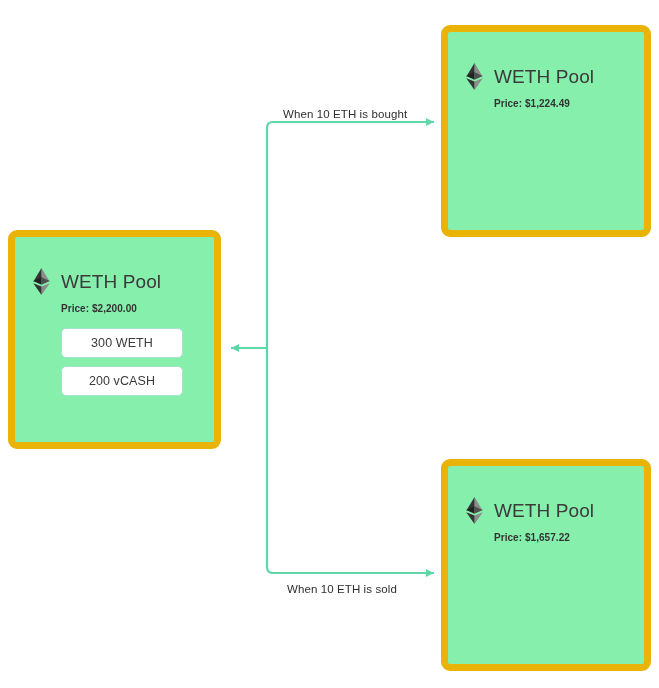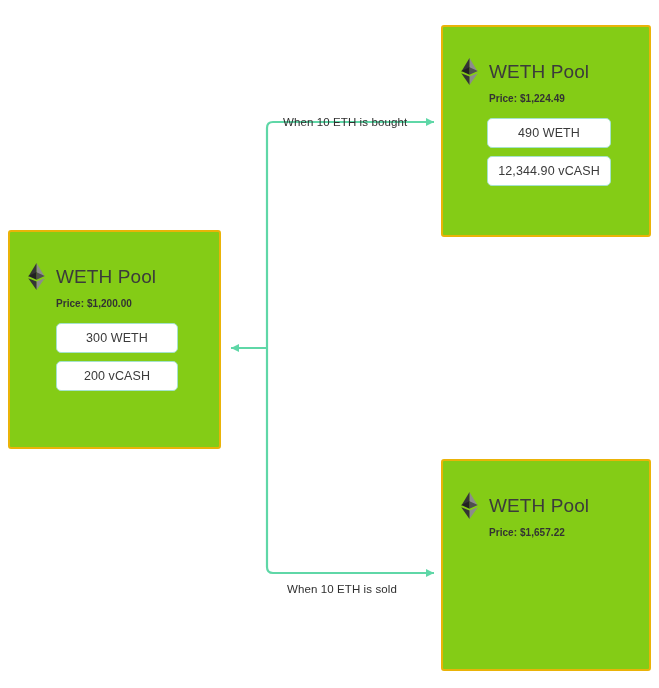--- a/index.html
+++ b/index.html
@@ -34,29 +34,29 @@
     pointer-events: none;
   }
 
   .edge-label {
     position: absolute;
     font-size: 11.5px;
     color: #2f2f2f;
     letter-spacing: 0.1px;
     white-space: nowrap;
   }
-  #label-bought { left: 283px; top: 116px; }
+  #label-bought { left: 283px; top: 108px; }
   #label-sold   { left: 287px; top: 583px; }
 
   
   .card {
     position: absolute;
-    background: #84cc16;
-    border: 2px solid #eab308;
-    border-radius: 3px;
+    background: #86efac;
+    border: 7px solid #eab308;
+    border-radius: 9px;
     box-sizing: border-box;
   }
   #card-base  { left: 8px;   top: 230px; width: 213px; height: 219px; }
   #card-buy   { left: 441px; top: 25px;  width: 210px; height: 212px; }
   #card-sell  { left: 441px; top: 459px; width: 210px; height: 212px; }
 
   .card-head {
     display: flex;
     align-items: center;
     gap: 11px;
@@ -138,44 +138,40 @@
       <svg class="eth-icon" viewBox="0 0 33 53">
         <path d="M16.5 0 L16.5 19.6 L32.7 27 Z" fill="#8c8c8c"></path>
         <path d="M16.5 0 L0.3 27 L16.5 19.6 Z" fill="#343434"></path>
         <path d="M16.5 36.1 L16.5 52.9 L32.8 30.1 Z" fill="#8c8c8c"></path>
         <path d="M16.5 52.9 L16.5 36.1 L0.3 30.1 Z" fill="#343434"></path>
         <path d="M16.5 33.1 L32.7 25.7 L16.5 18.3 Z" fill="#4f4f4f"></path>
         <path d="M0.3 25.7 L16.5 33.1 L16.5 18.3 Z" fill="#212121"></path>
       </svg>
       <div class="card-title">WETH Pool</div>
     </div>
-    <div class="card-price">Price: $1,200.00</div>
+    <div class="card-price">Price: $2,200.00</div>
     <div class="pill-wrap">
       <div class="pill">300 WETH</div>
       <div class="pill">200 vCASH</div>
     </div>
   </div>
 
   <div class="card" id="card-buy">
     <div class="card-head">
       <svg class="eth-icon" viewBox="0 0 33 53">
         <path d="M16.5 0 L16.5 19.6 L32.7 27 Z" fill="#8c8c8c"></path>
         <path d="M16.5 0 L0.3 27 L16.5 19.6 Z" fill="#343434"></path>
         <path d="M16.5 36.1 L16.5 52.9 L32.8 30.1 Z" fill="#8c8c8c"></path>
         <path d="M16.5 52.9 L16.5 36.1 L0.3 30.1 Z" fill="#343434"></path>
         <path d="M16.5 33.1 L32.7 25.7 L16.5 18.3 Z" fill="#4f4f4f"></path>
         <path d="M0.3 25.7 L16.5 33.1 L16.5 18.3 Z" fill="#212121"></path>
       </svg>
       <div class="card-title">WETH Pool</div>
     </div>
     <div class="card-price">Price: $1,224.49</div>
-    <div class="pill-wrap">
-      <div class="pill">490 WETH</div>
-      <div class="pill">12,344.90 vCASH</div>
-    </div>
   </div>
 
   <div class="card" id="card-sell">
     <div class="card-head">
       <svg class="eth-icon" viewBox="0 0 33 53">
         <path d="M16.5 0 L16.5 19.6 L32.7 27 Z" fill="#8c8c8c"></path>
         <path d="M16.5 0 L0.3 27 L16.5 19.6 Z" fill="#343434"></path>
         <path d="M16.5 36.1 L16.5 52.9 L32.8 30.1 Z" fill="#8c8c8c"></path>
         <path d="M16.5 52.9 L16.5 36.1 L0.3 30.1 Z" fill="#343434"></path>
         <path d="M16.5 33.1 L32.7 25.7 L16.5 18.3 Z" fill="#4f4f4f"></path>

